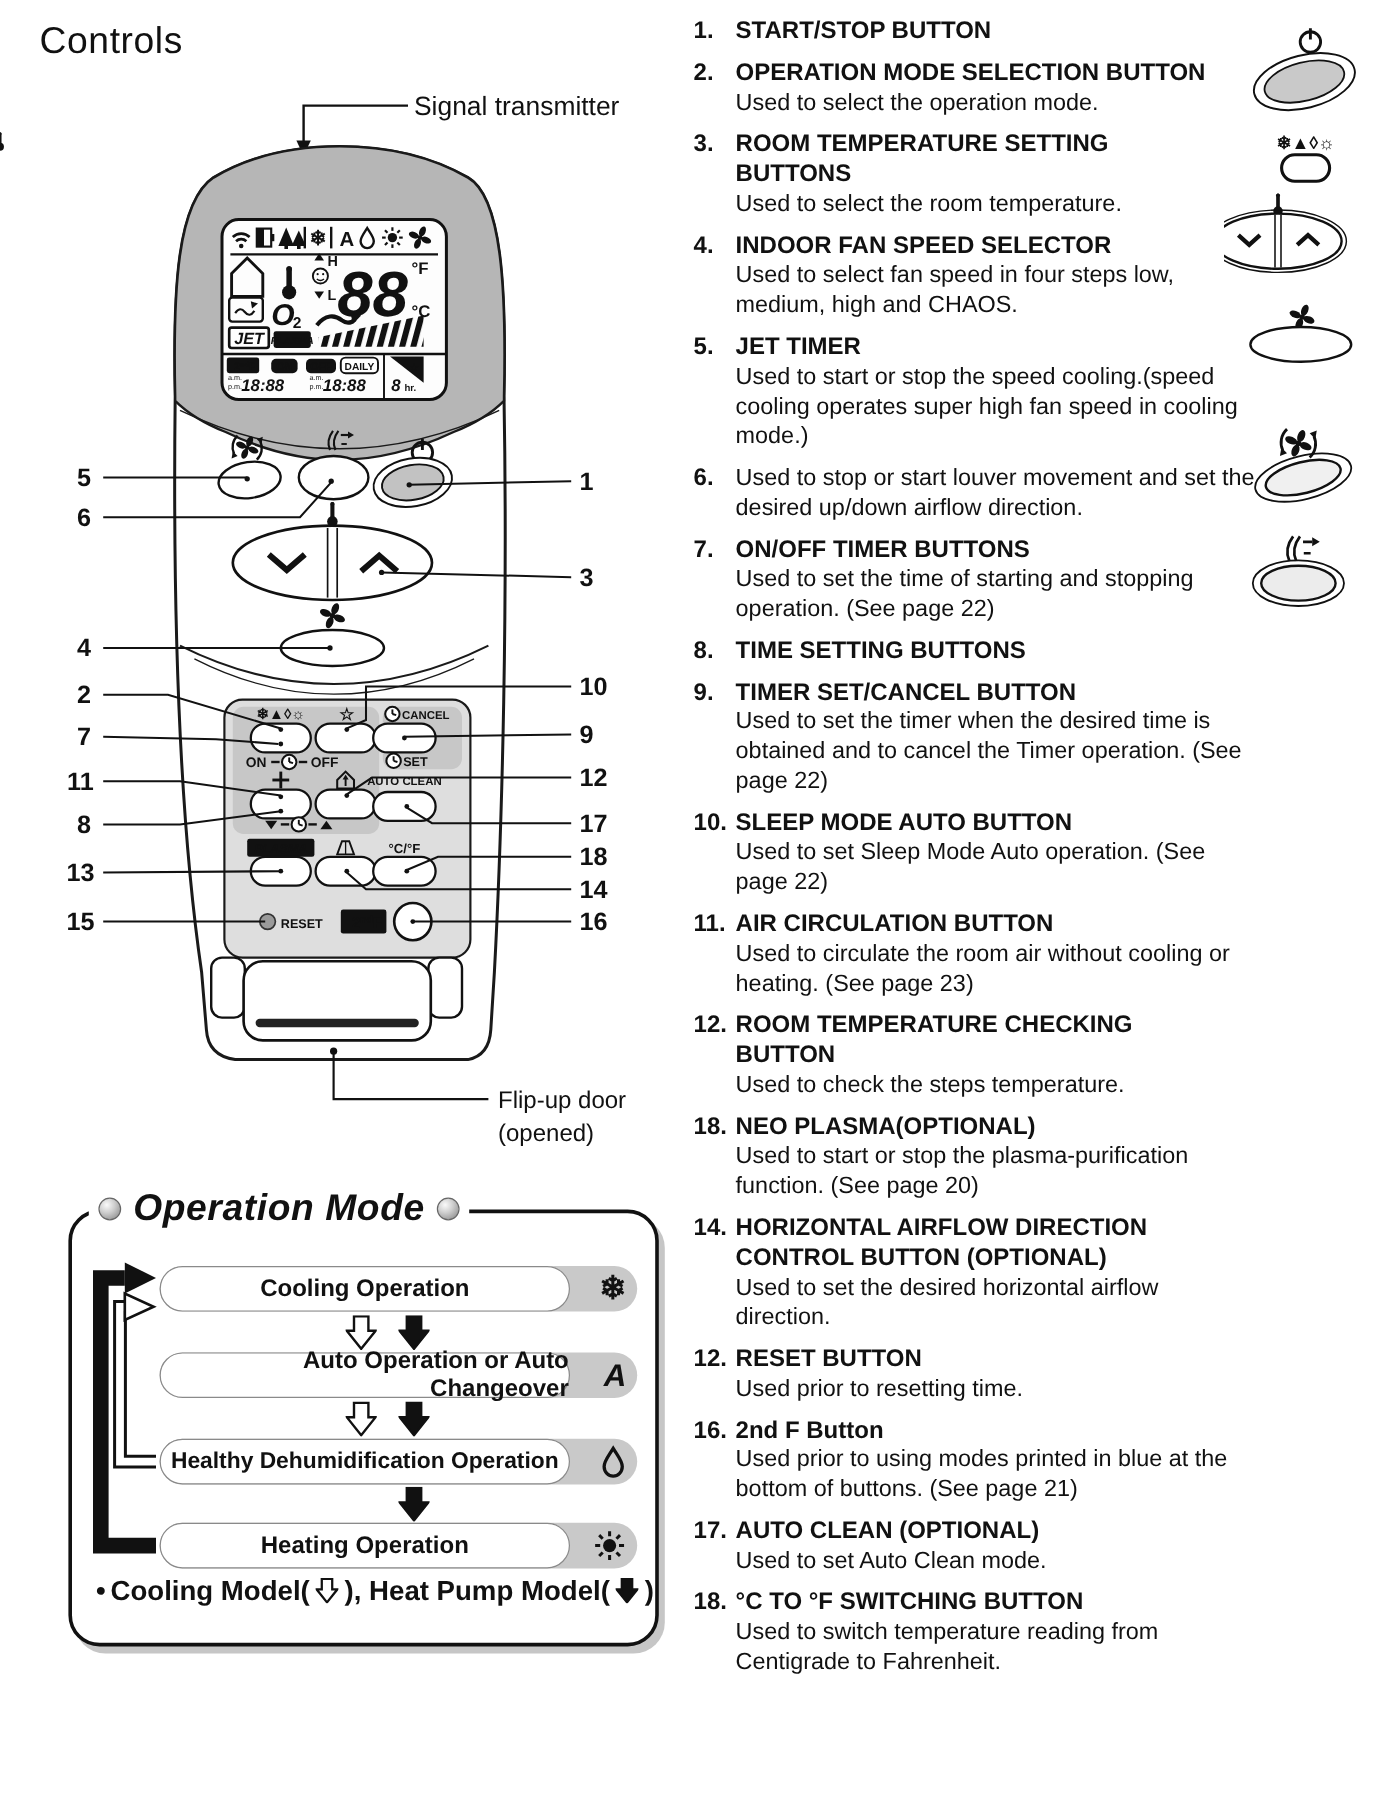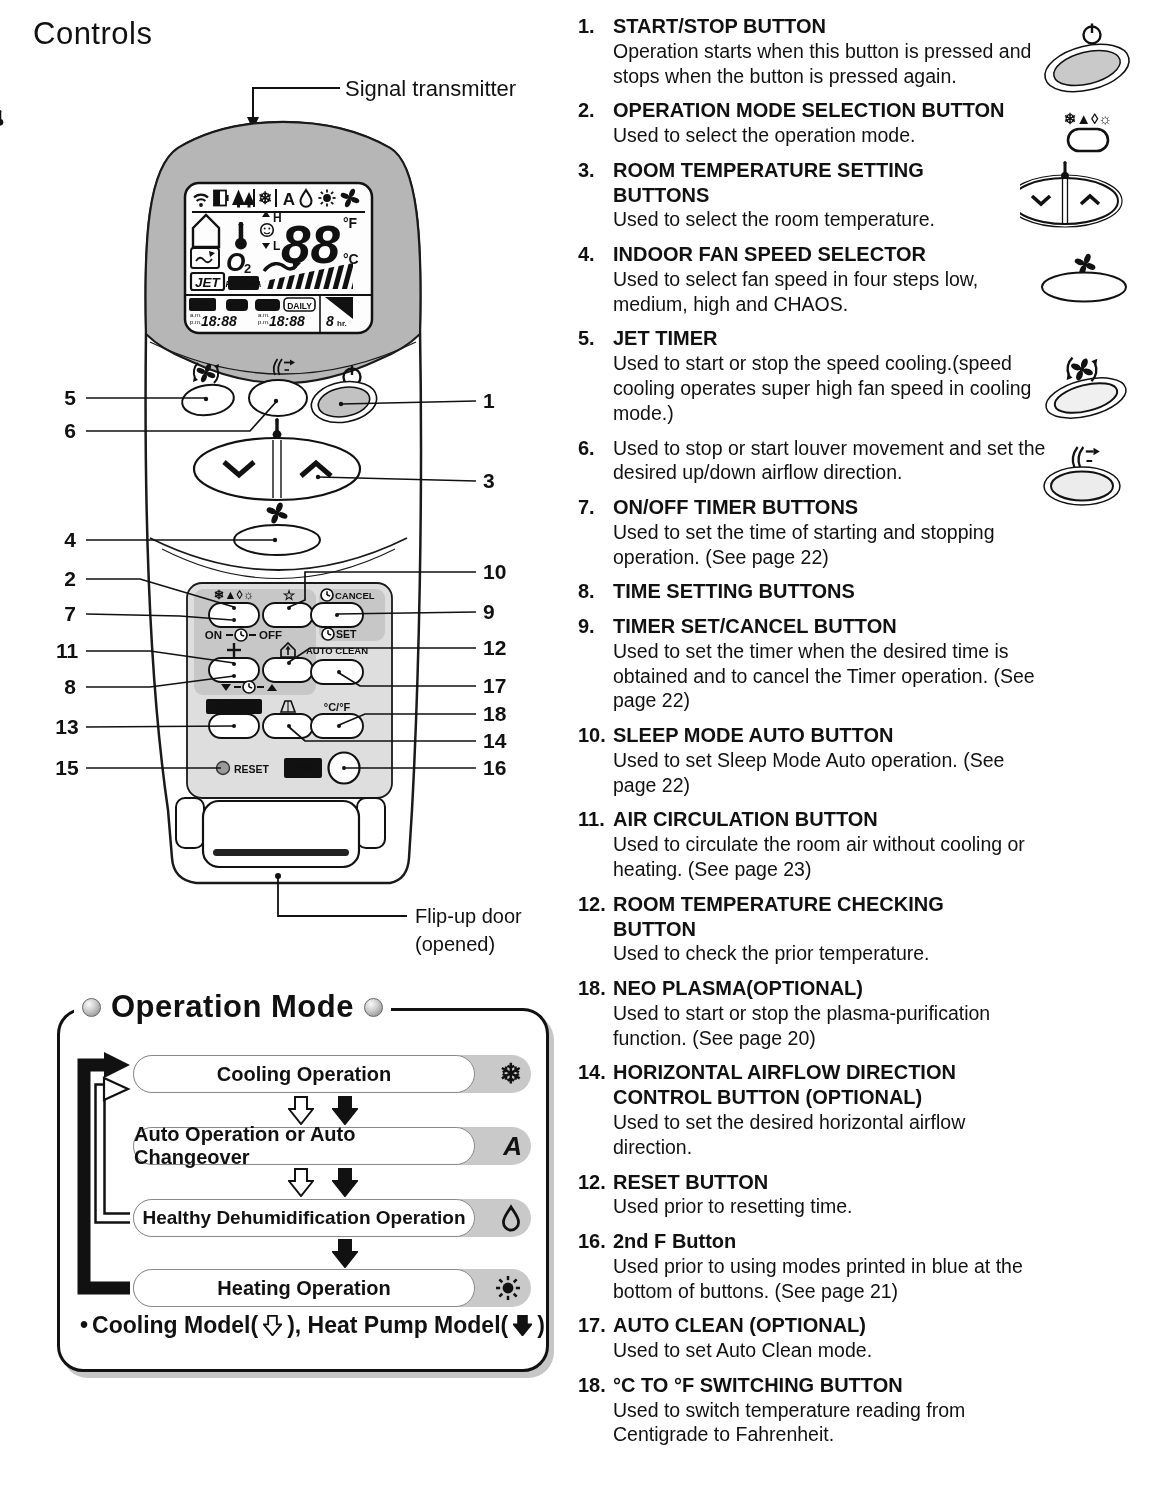--- a/index.html
+++ b/index.html
@@ -19,26 +19,26 @@
   .item.t350 .ititle{max-width:350px;}
   .item.t390 .ititle{max-width:395px;}
   .item.t360 .ititle{max-width:365px;}
   .icons-overlay{position:absolute;left:1020px;top:20px;}
   
   .opmode{position:absolute;left:57px;top:1008px;width:486px;height:358px;
       border:3.5px solid #111;border-radius:26px;background:#fff;
       box-shadow:5px 6px 0 #c6c6c6;}
   .op-title{position:absolute;top:-22px;left:14px;display:flex;align-items:center;
       gap:10px;background:#fff;padding:0 8px;}
-  .op-title .t{font-size:31px;font-weight:bold;letter-spacing:.5px;}
+  .op-title .t{font-size:31px;font-weight:bold;font-style:italic;letter-spacing:.5px;}
   .ball{width:17px;height:17px;border-radius:50%;flex:0 0 auto;
       background:radial-gradient(circle at 35% 30%,#fafafa 0%,#cfcfcf 40%,#808080 100%);
       border:1px solid #666;}
   .op-loops{position:absolute;left:0;top:0;z-index:0;}
-  .op-rows{position:relative;z-index:1;padding-top:44px;}
+  .op-rows{position:relative;z-index:1;padding-top:44px;text-align:right;}
   .pill{position:relative;margin-left:73px;width:398px;height:38px;background:#c9c9c9;
       border-radius:19px;}
   .pill .inner{position:absolute;left:0;top:0;height:38px;width:342px;background:#fff;
       border:1.5px solid #8a8a8a;border-radius:19px;box-sizing:border-box;
       display:flex;align-items:center;justify-content:center;
       font-weight:bold;font-size:20px;}
   .pill .picon{position:absolute;right:9px;top:50%;transform:translateY(-50%);
       display:flex;align-items:center;}
   .snow-glyph{font-size:27px;font-weight:bold;line-height:1;}
   .auto-glyph{font-size:26px;font-weight:bold;font-style:italic;line-height:1;}
@@ -416,21 +416,20 @@
     <text x="483" y="748">14</text>
     <text x="483" y="775">16</text>
   </g>
 </svg>
 
 <div class="items">
   <div class="item">
       <span class="num">1.</span>
       <div class="itxt">
         <div class="ititle">START/STOP BUTTON</div>
-        <div class="idesc">Operation starts when this button is pressed and stops when the button is pressed again.</div>
       </div>
     </div>
   <div class="item">
       <span class="num">2.</span>
       <div class="itxt">
         <div class="ititle">OPERATION MODE SELECTION BUTTON</div>
         <div class="idesc">Used to select the operation mode.</div>
       </div>
     </div>
   <div class="item t350">
@@ -491,21 +490,21 @@
       <span class="num">11.</span>
       <div class="itxt">
         <div class="ititle">AIR CIRCULATION BUTTON</div>
         <div class="idesc">Used to circulate the room air without cooling or heating. (See page 23)</div>
       </div>
     </div>
   <div class="item t390">
       <span class="num">12.</span>
       <div class="itxt">
         <div class="ititle">ROOM TEMPERATURE CHECKING BUTTON</div>
-        <div class="idesc">Used to check the prior temperature.</div>
+        <div class="idesc">Used to check the steps temperature.</div>
       </div>
     </div>
   <div class="item">
       <span class="num">18.</span>
       <div class="itxt">
         <div class="ititle">NEO PLASMA(OPTIONAL)</div>
         <div class="idesc">Used to start or stop the plasma-purification function. (See page 20)</div>
       </div>
     </div>
   <div class="item t360">

